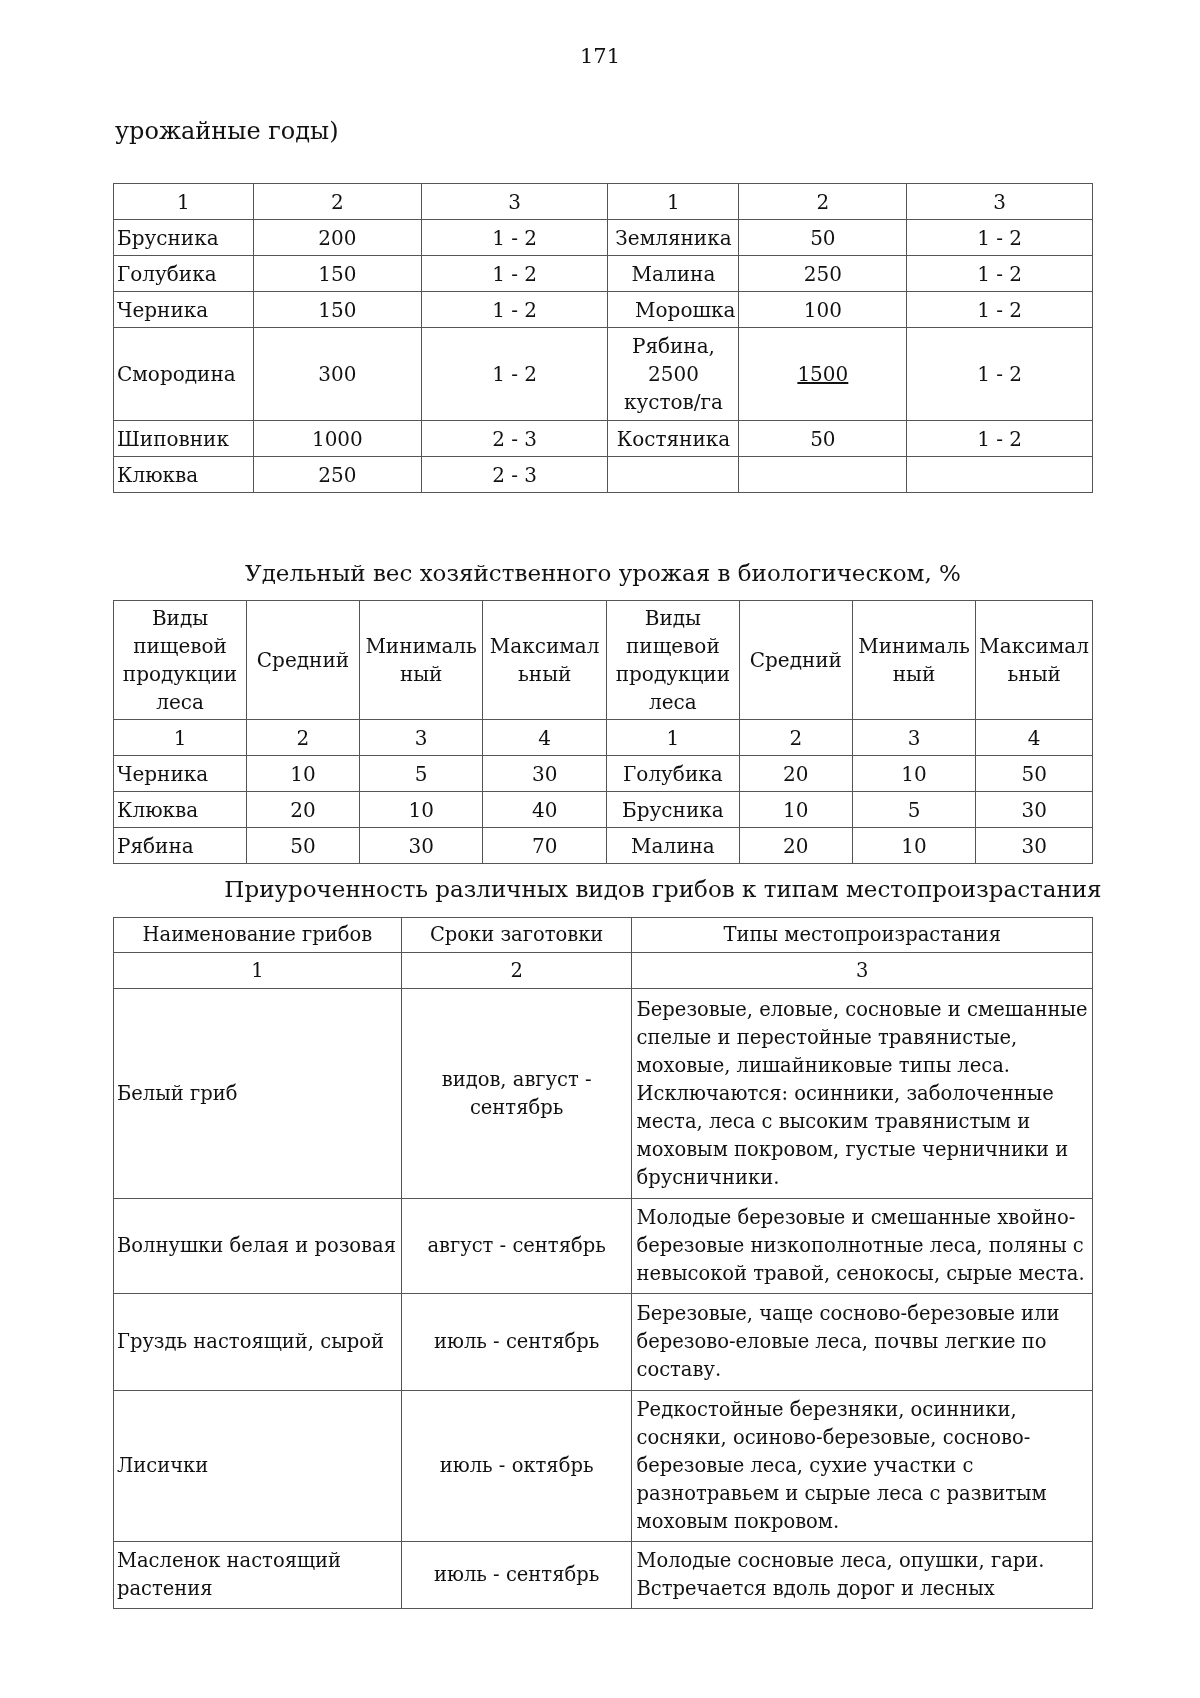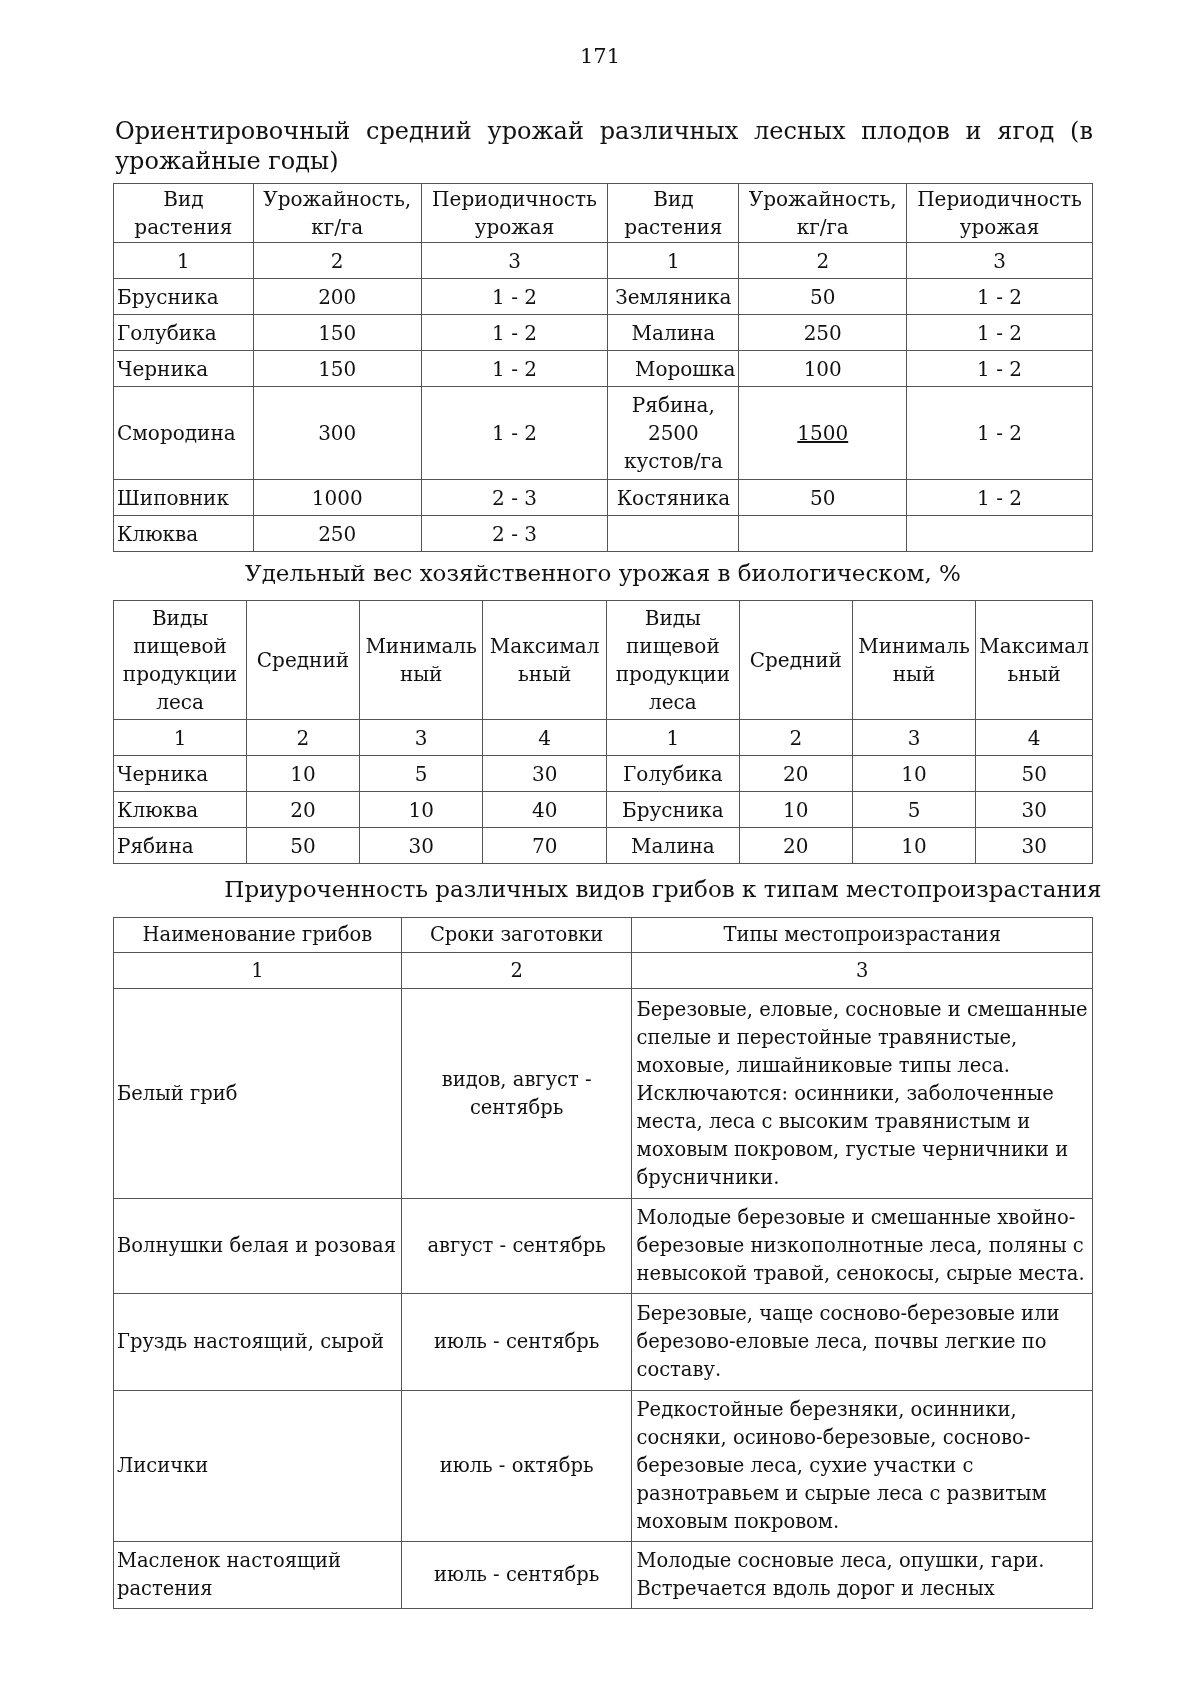--- a/index.html
+++ b/index.html
@@ -13,52 +13,33 @@
   td.l{text-align:left;}
   .t3 td{font-size:19.5px;}
   .t3 td.desc{text-align:left;line-height:28px;padding:2px 4px;}
 </style>
 </head>
 <body>
 
 <div class="pnum">171</div>
 
 <div class="title1">
-  <div class="l1">
-    <span>Ориентировочный</span>
-    <span>средний</span>
-    <span>урожай</span>
-    <span>различных</span>
-    <span>лесных</span>
-    <span>плодов</span>
-    <span>и</span>
-    <span>ягод</span>
-    <span>(в</span>
-  </div>
   <div>урожайные годы)</div>
 </div>
 
 <table id="t1" style="top:183px;">
   <colgroup>
       <col style="width:140px">
       <col style="width:168px">
       <col style="width:187px">
       <col style="width:131px">
       <col style="width:168px">
       <col style="width:186px">
     </colgroup>
   <tbody id="t1body">
-      <tr>
-        <td style="height: 58px;">Вид растения</td>
-        <td style="height: 58px;">Урожайность, кг/га</td>
-        <td style="height: 58px;">Периодичность урожая</td>
-        <td style="height: 58px;">Вид растения</td>
-        <td style="height: 58px;">Урожайность, кг/га</td>
-        <td style="height: 58px;">Периодичность урожая</td>
-      </tr>
       <tr>
         <td style="height: 35px;">1</td>
         <td style="height: 35px;">2</td>
         <td style="height: 35px;">3</td>
         <td style="height: 35px;">1</td>
         <td style="height: 35px;">2</td>
         <td style="height: 35px;">3</td>
       </tr>
       <tr>
         <td class="l" style="height: 35px;">Брусника</td>

